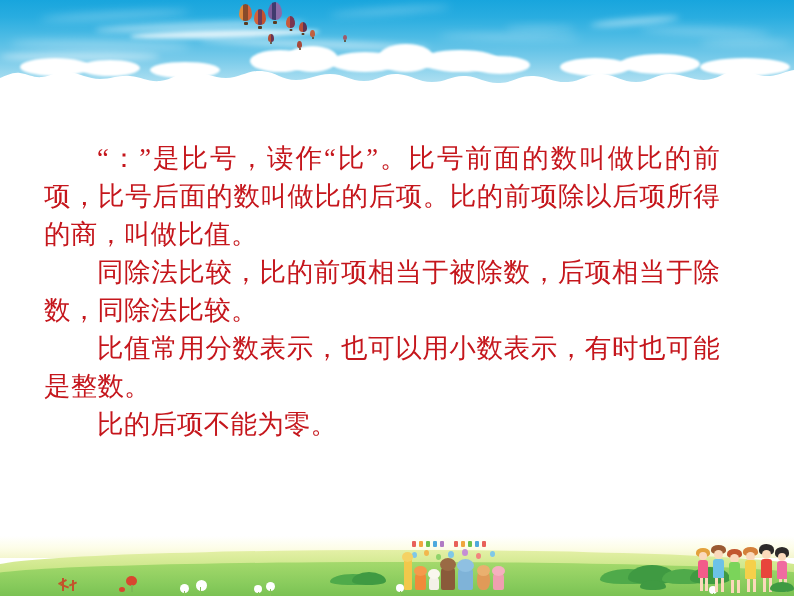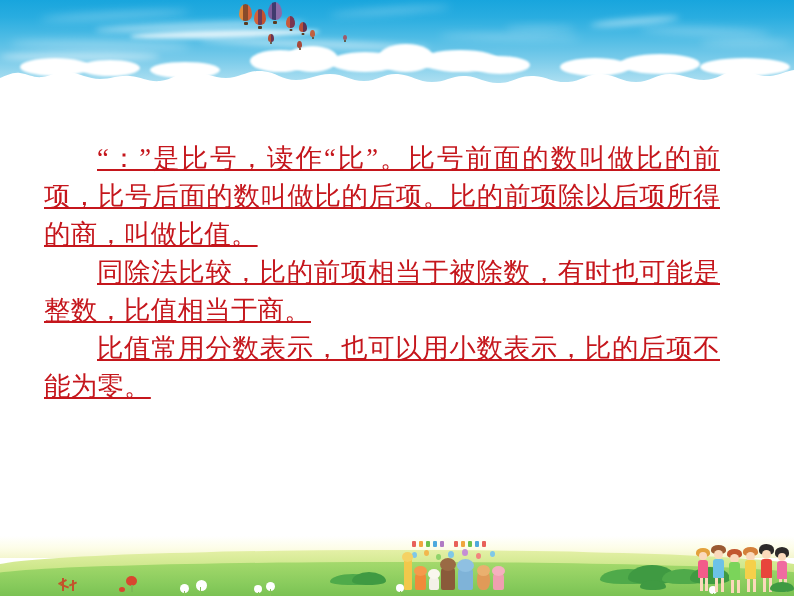--- a/index.html
+++ b/index.html
@@ -114,21 +114,20 @@
     font-size: 26.5px;
     line-height: 38px;
     letter-spacing: 0.2px;
     text-align: justify;
     text-justify: inter-character;
     font-family: "Liberation Serif", "DejaVu Serif", serif;
   }
   .body-block p {
     margin: 0;
     text-indent: 2em;
-    text-decoration: underline;
   }
 
   
   .meadow {
     position: absolute;
     left: 0;
     bottom: 0;
     width: 794px;
     height: 60px;
     overflow: hidden;
@@ -285,22 +284,23 @@
         C582,25 588,17 602,18 C616,19 622,26 636,26 C650,26 656,18 670,18
         C684,18 690,24 704,24 C718,24 724,15 738,15 C752,15 758,21 770,20
         C780,19 786,15 794,14 L794,42 Z"></path>
     </svg>
   </div>
 
   <div class="content">
 
     <div class="body-block">
       <p>“：”是比号，读作“比”。比号前面的数叫做比的前项，比号后面的数叫做比的后项。比的前项除以后项所得的商，叫做比值。</p>
-      <p>同除法比较，比的前项相当于被除数，有时也可能是整数，比值相当于商。</p>
-      <p>比值常用分数表示，也可以用小数表示，比的后项不能为零。</p>
+      <p>同除法比较，比的前项相当于被除数，后项相当于除数，同除法比较。</p>
+      <p>比值常用分数表示，也可以用小数表示，有时也可能是整数。</p>
+      <p>比的后项不能为零。</p>
     </div>
   </div>
 
   <div class="meadow">
     <div class="sky-strip"></div>
     <div class="field-far"></div>
     <div class="field-near"></div>
 
     <div class="bush" style="left:600px; top:33px; width:56px; height:15px;"></div>
     <div class="bush dark" style="left:628px; top:29px; width:48px; height:19px;"></div>

